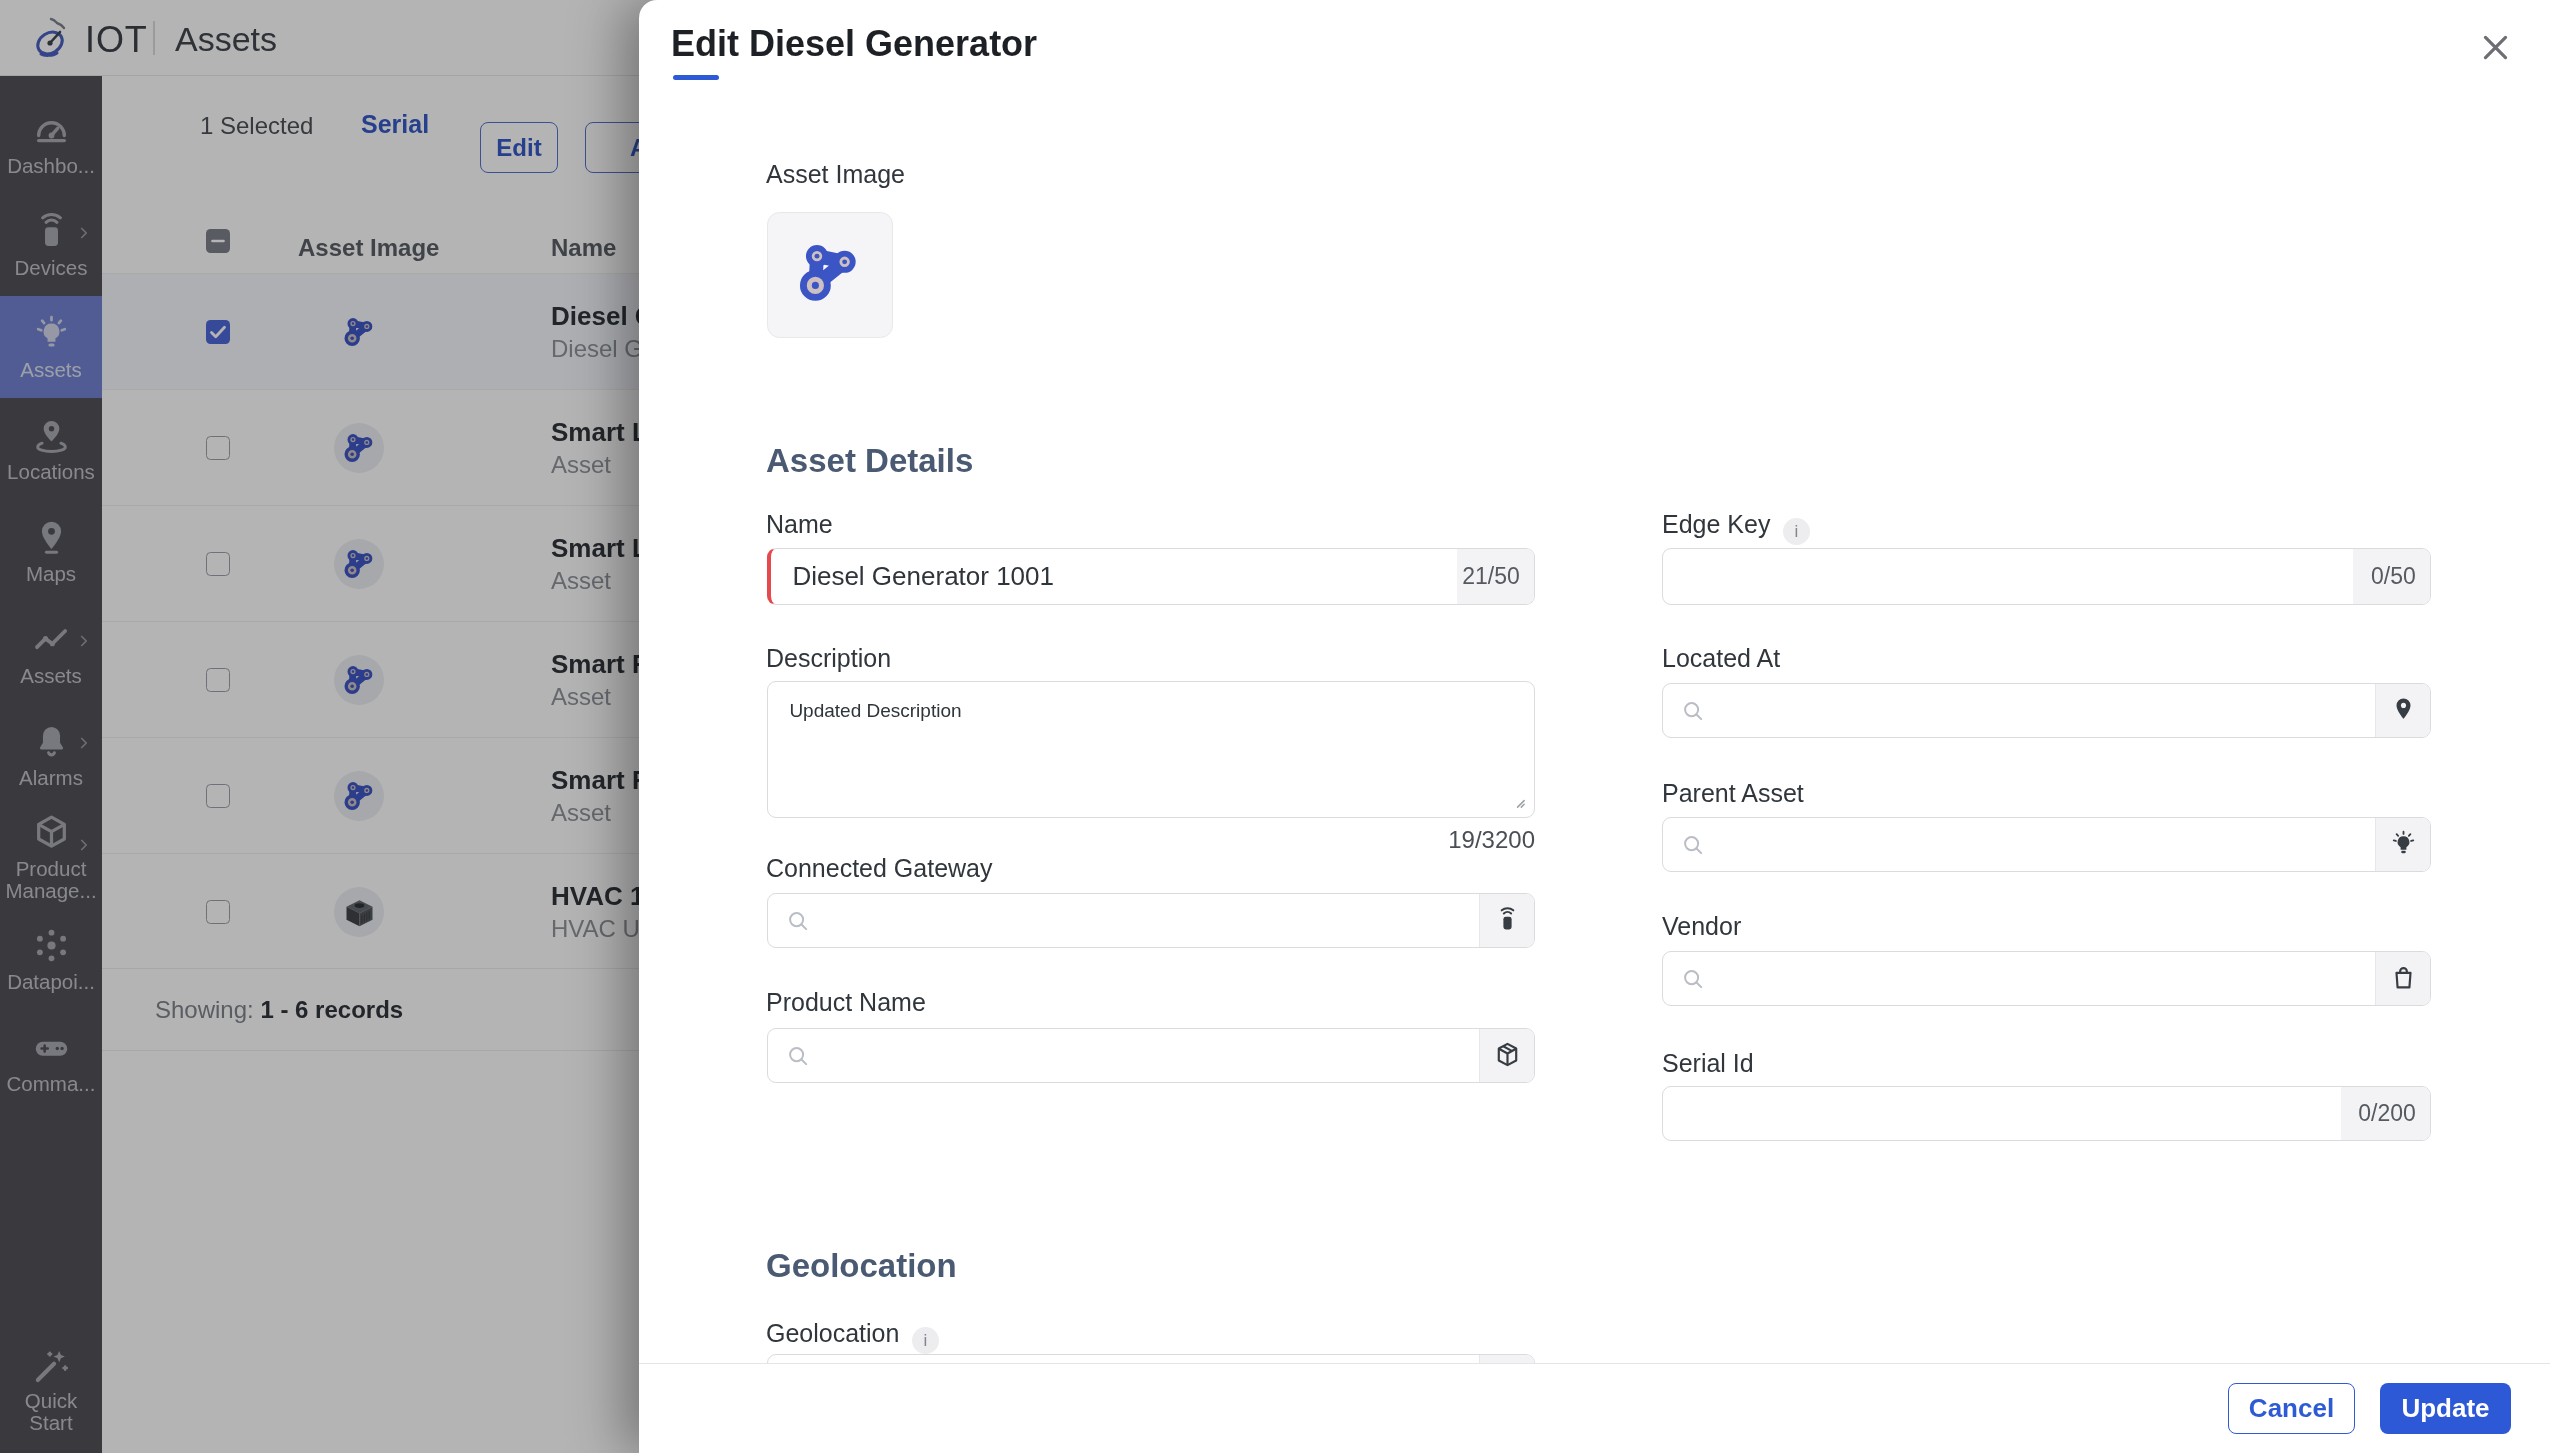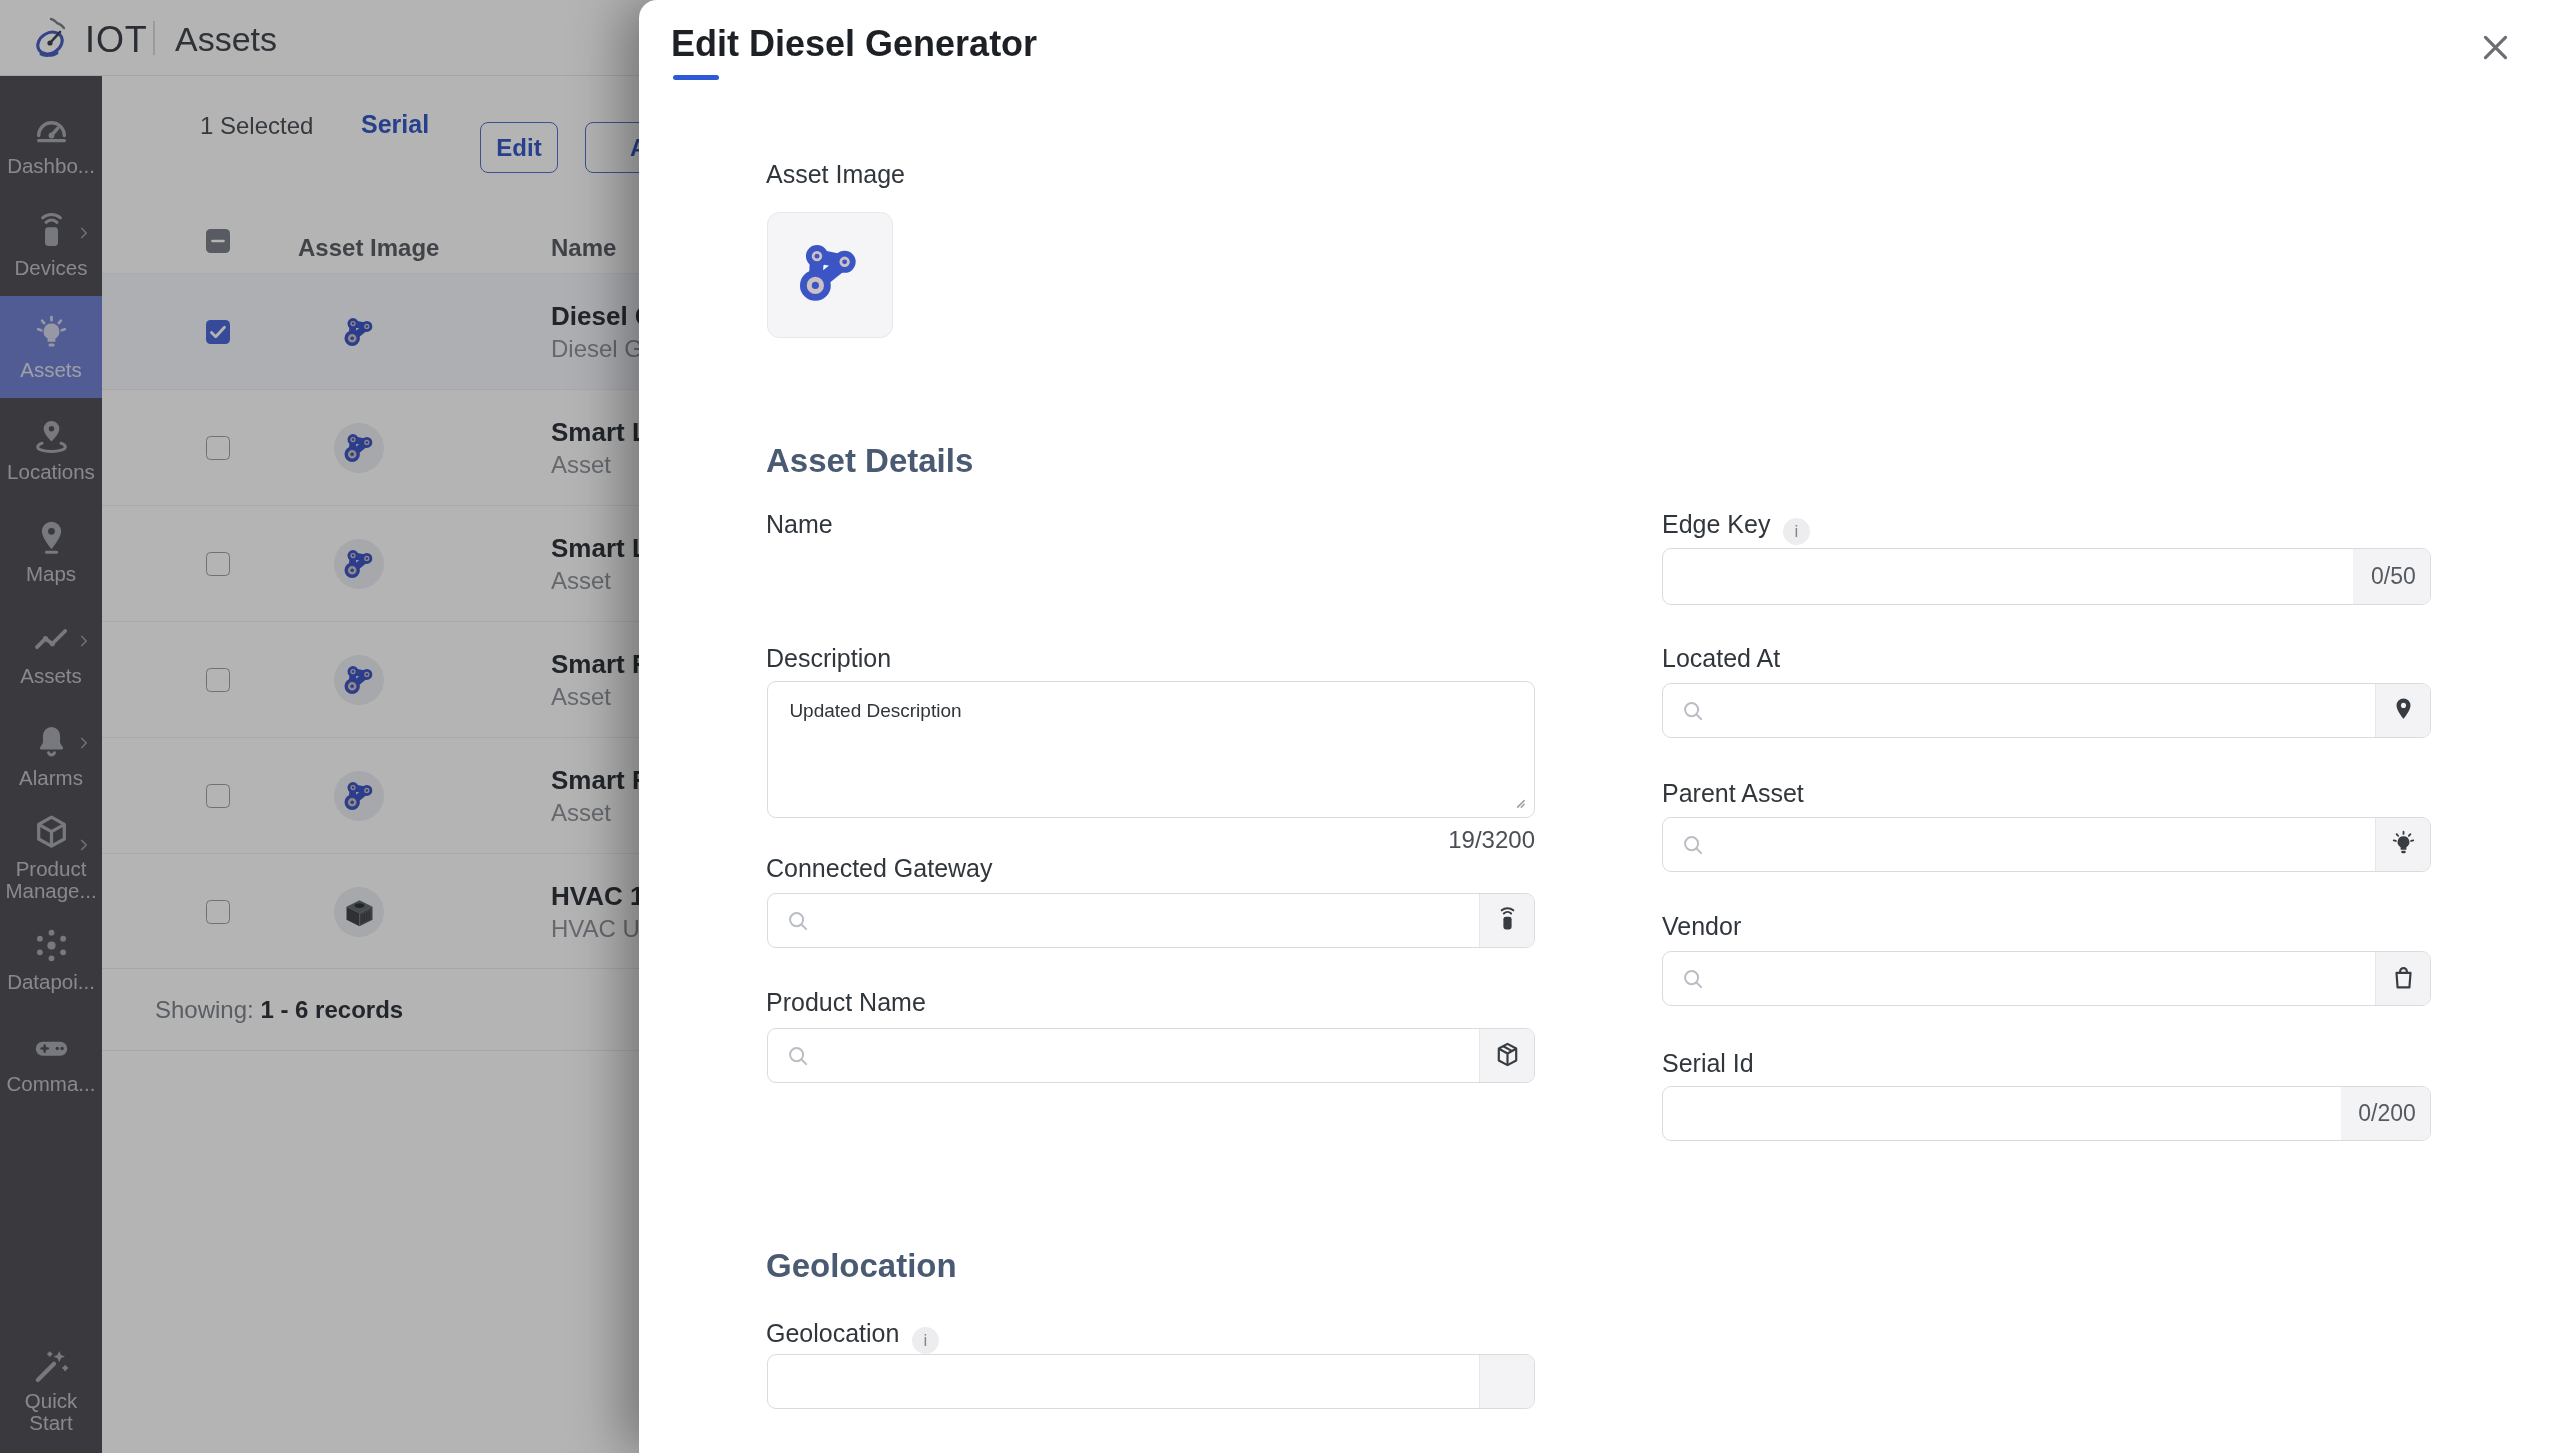--- a/index.html
+++ b/index.html
@@ -389,20 +389,24 @@
             <circle cx="15" cy="31" r="7.4" fill="#cdc0c3" stroke="#3c55c5" stroke-width="4.2"></circle>
             <circle cx="15" cy="31" r="2.2" fill="#3c55c5"></circle>
             <circle cx="16" cy="13" r="1.5" fill="#3c55c5"></circle>
             <circle cx="33" cy="16.5" r="1.5" fill="#3c55c5"></circle>
           </svg></span>
       </div>
 
     <div class="d-section" style="left:127px; top:442px;">Asset Details</div>
 
     <div class="d-label" style="left:127px; top:510px;">Name</div>
+    <div class="fld err" style="left:128px; top:548px; width:768px; height:57px;">
+      <span class="val">Diesel Generator 1001</span>
+      <span class="counter" style="width:77px;">21/50</span>
+    </div>
 
     <div class="d-label" style="left:127px; top:644px;">Description</div>
     <div class="txta" style="left:128px; top:681px; width:768px; height:137px;">
       <span class="val">Updated Description</span>
       <span class="grip"><svg viewBox="0 0 24 24" width="100%" height="100%" fill="none" xmlns="http://www.w3.org/2000/svg">
             <path d="M13 21l8-8M17.5 21l3.5-3.5" stroke="currentColor" stroke-width="1.8" stroke-linecap="round"></path>
           </svg></span>
     </div>
     <div class="cnt-out" style="left:629px; top:826px; width:267px;">19/3200</div>
 
@@ -492,15 +496,19 @@
     </div>
 
     <div class="d-section" style="left:127px; top:1247px;">Geolocation</div>
     <div class="d-label" style="left:127px; top:1319px;">
       <span>Geolocation</span><span class="info-badge">i</span>
     </div>
     <div class="fld" style="left:128px; top:1354px; width:768px; height:55px;">
       <span class="sfx"></span>
     </div>
 
+    <div class="d-footer">
+      <button class="btn cancel">Cancel</button>
+      <button class="btn update">Update</button>
+    </div>
   </aside>
 </div>
 
 
 </body></html>

